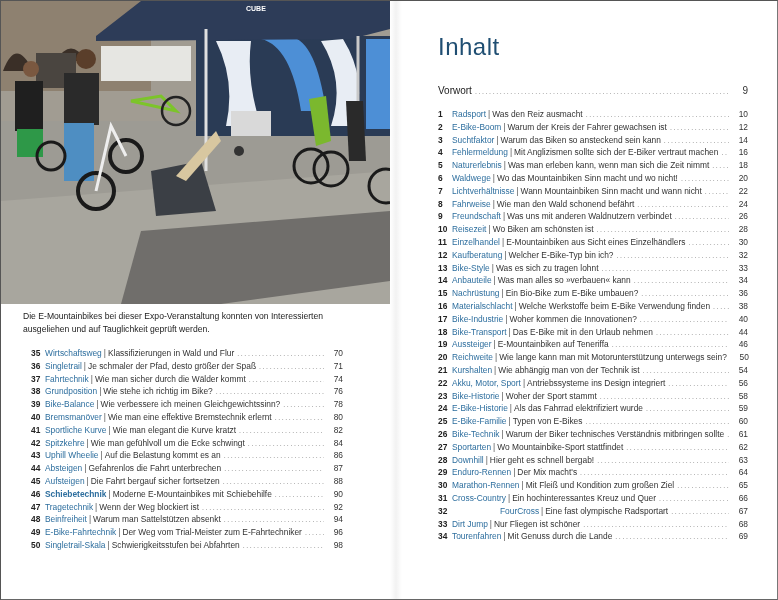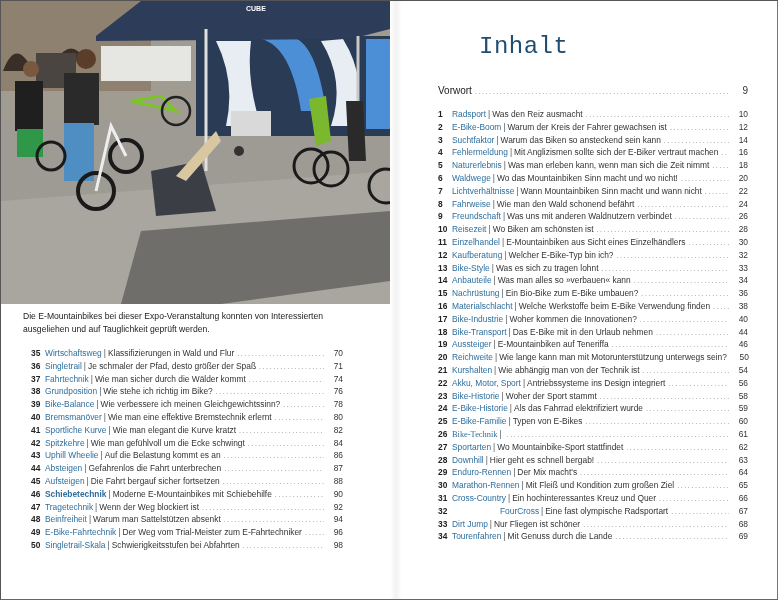--- a/index.html
+++ b/index.html
@@ -42,22 +42,22 @@
   .toc-sep { color: #555; margin: 0 2px; flex: 0 0 auto; }
   .toc-sub { color: #333; flex: 0 0 auto; }
   .toc-dots {
     flex: 1 1 auto; overflow: hidden; margin: 0 3px; color: #777;
     letter-spacing: 1.6px; font-size: 7px;
   }
   .toc-dots::before { content: "....................................................................................................................................................."; }
   .toc-page { flex: 0 0 auto; width: 16px; text-align: right; color: #333; }
   .right-page-title {
     position: absolute; left: 437px; top: 32px;
-    font-family: Liberation Mono, monospace;
-    font-size: 24px; color: #1f4e72; letter-spacing: 0.5px; margin-left: 41px;
+    font-family: Liberation Sans, sans-serif;
+    font-size: 24px; color: #1f4e72; letter-spacing: 0.5px;
   }
   .vorwort {
     position: absolute; left: 437px; top: 84px; width: 310px;
     display: flex; align-items: baseline; font-size: 10px;
   }
   .vorwort .label { color: #222; }
 </style>
 </head>
 <body>
 
@@ -456,22 +456,23 @@
       <div class="toc-row">
     <span class="toc-num">25</span>
     <span class="toc-title" style="color: rgb(45, 110, 158);">E-Bike-Familie</span>
     <span class="toc-sep">|</span>
     <span class="toc-sub">Typen von E-Bikes</span>
     <span class="toc-dots"></span>
     <span class="toc-page">60</span>
   </div>
       <div class="toc-row">
     <span class="toc-num">26</span>
-    <span class="toc-title" style="color: rgb(45, 110, 158); font-family: Liberation Serif, serif;">Bike-Technik</span>
-    <span class="toc-sep">|</span>
+    <span class="toc-title" style="color: rgb(45, 110, 158);">Bike-Technik</span>
+    <span class="toc-sep">|</span>
+    <span class="toc-sub">Warum der Biker technisches Verständnis mitbringen sollte</span>
     <span class="toc-dots"></span>
     <span class="toc-page">61</span>
   </div>
       <div class="toc-row">
     <span class="toc-num">27</span>
     <span class="toc-title" style="color: rgb(45, 110, 158);">Sportarten</span>
     <span class="toc-sep">|</span>
     <span class="toc-sub">Wo Mountainbike-Sport stattfindet</span>
     <span class="toc-dots"></span>
     <span class="toc-page">62</span>

